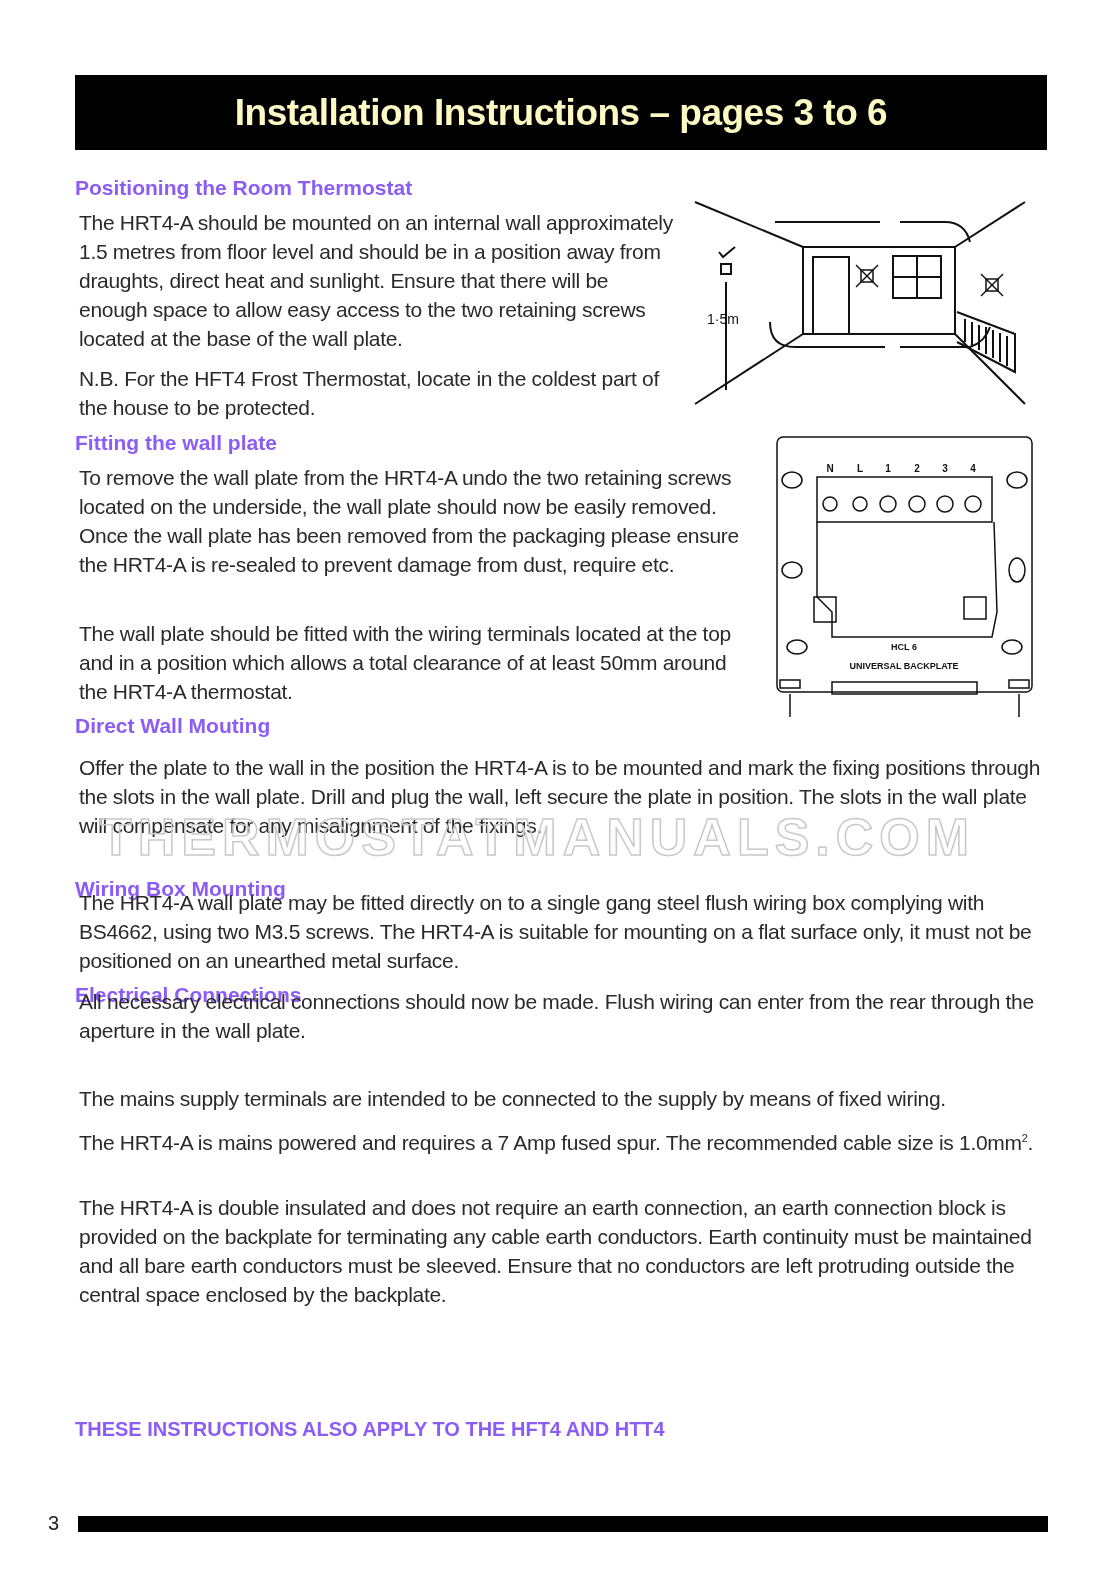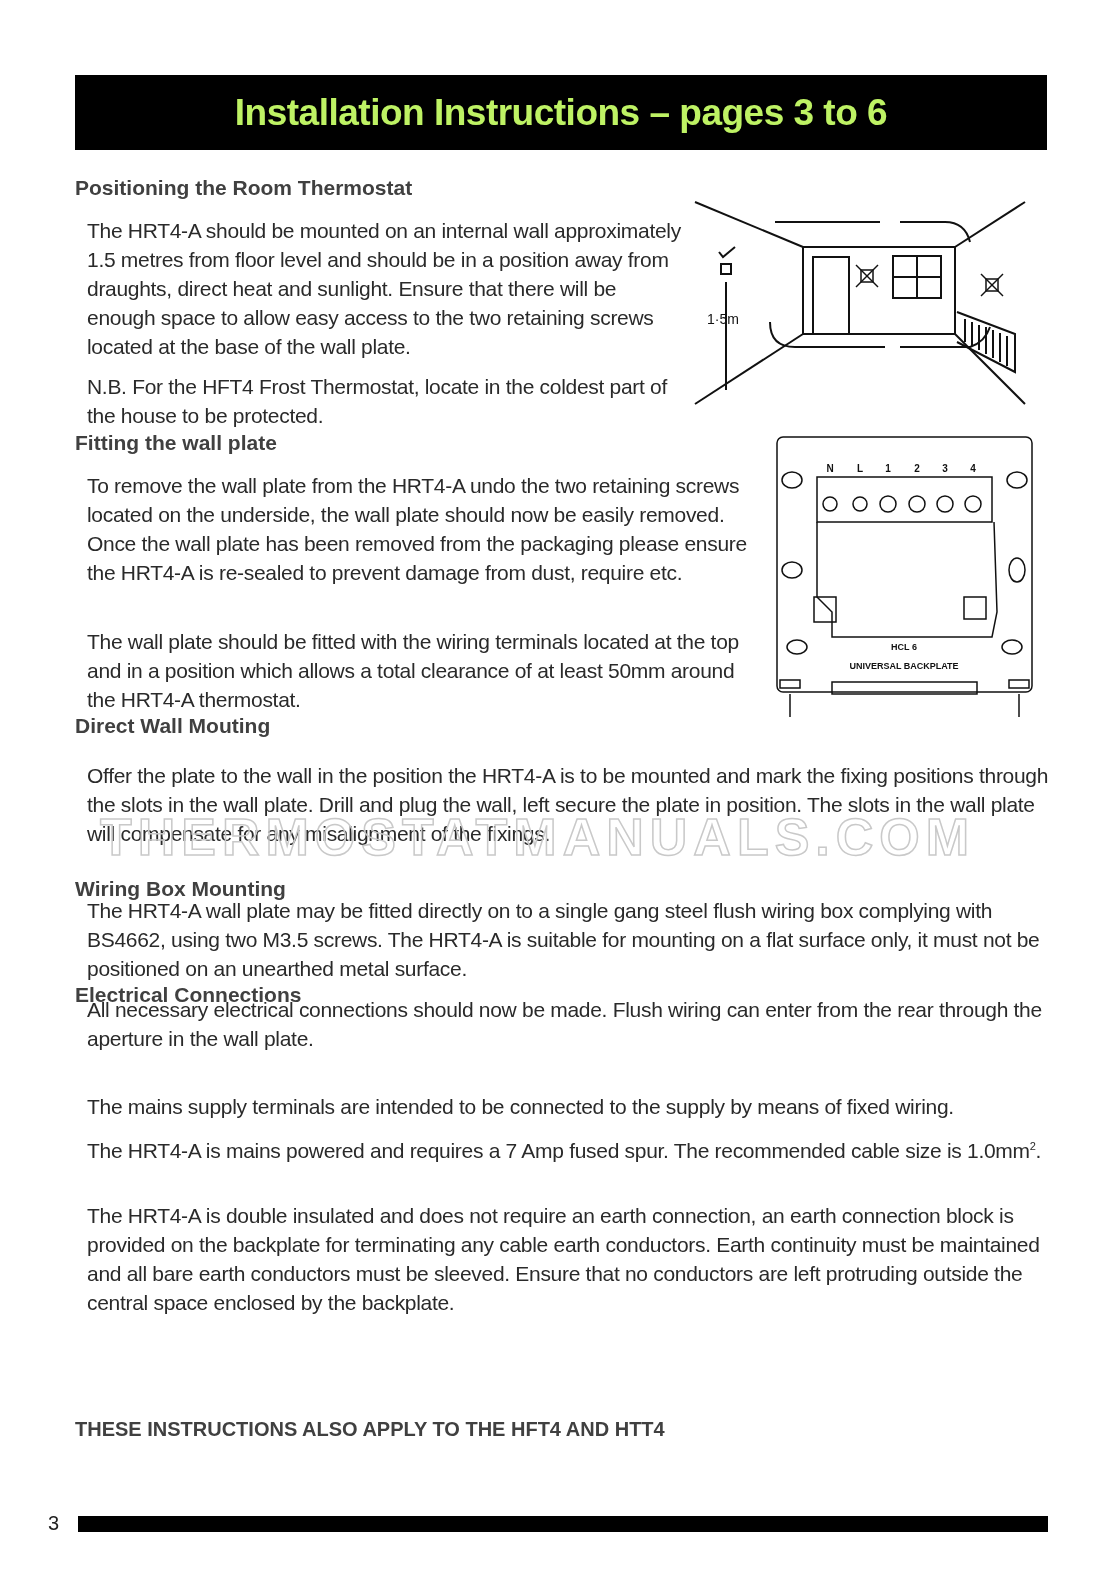--- a/index.html
+++ b/index.html
@@ -1,22 +1,22 @@
 <!DOCTYPE html>
 <html><head>
 <meta charset="utf-8">
 <style>
   html, body { margin: 0; padding: 0; background: #ffffff; }
   body { width: 1118px; height: 1587px; position: relative; overflow: hidden;
          font-family: "Liberation Sans", sans-serif; color: #222; }
   .banner { position: absolute; left: 75px; top: 75px; width: 972px; height: 75px;
-            background: #000; color: #bef264; display: flex; align-items: center; justify-content: center;
+            background: #000; color: #fef9c3; display: flex; align-items: center; justify-content: center;
             font-family: "Liberation Sans", sans-serif; font-weight: bold; font-size: 37px; letter-spacing: -0.5px; }
-  .h { position: absolute; left: 75px; font-weight: bold; font-size: 21px; color: #404040; margin: 0; }
-  .p { position: absolute; left: 75px; font-size: 21px; line-height: 29px; color: #2a2a2a; margin: 12px;
+  .h { position: absolute; left: 75px; font-weight: bold; font-size: 21px; color: #8b5cf6; margin: 0; }
+  .p { position: absolute; left: 75px; font-size: 21px; line-height: 29px; color: #2a2a2a; margin: 4px;
        font-family: "Liberation Sans Narrow", "Liberation Sans", sans-serif; letter-spacing: -0.3px; }
   .room { position: absolute; left: 675px; top: 182px; width: 370px; height: 235px; }
   .plate { position: absolute; left: 772px; top: 432px; width: 265px; height: 295px; }
   .watermark { position: absolute; left: 100px; top: 762px; width: 900px; font-size: 52px; font-weight: bold;
                color: transparent; -webkit-text-stroke: 1.5px #c9c9c9; letter-spacing: 6px; pointer-events: none; margin-top: 45px; }
   .pagenum { position: absolute; left: 48px; top: 1512px; font-size: 20px; color: #222; }
   .footbar { position: absolute; left: 78px; top: 1516px; width: 970px; height: 16px; background: #000; }
 </style>
 </head>
 <body>

